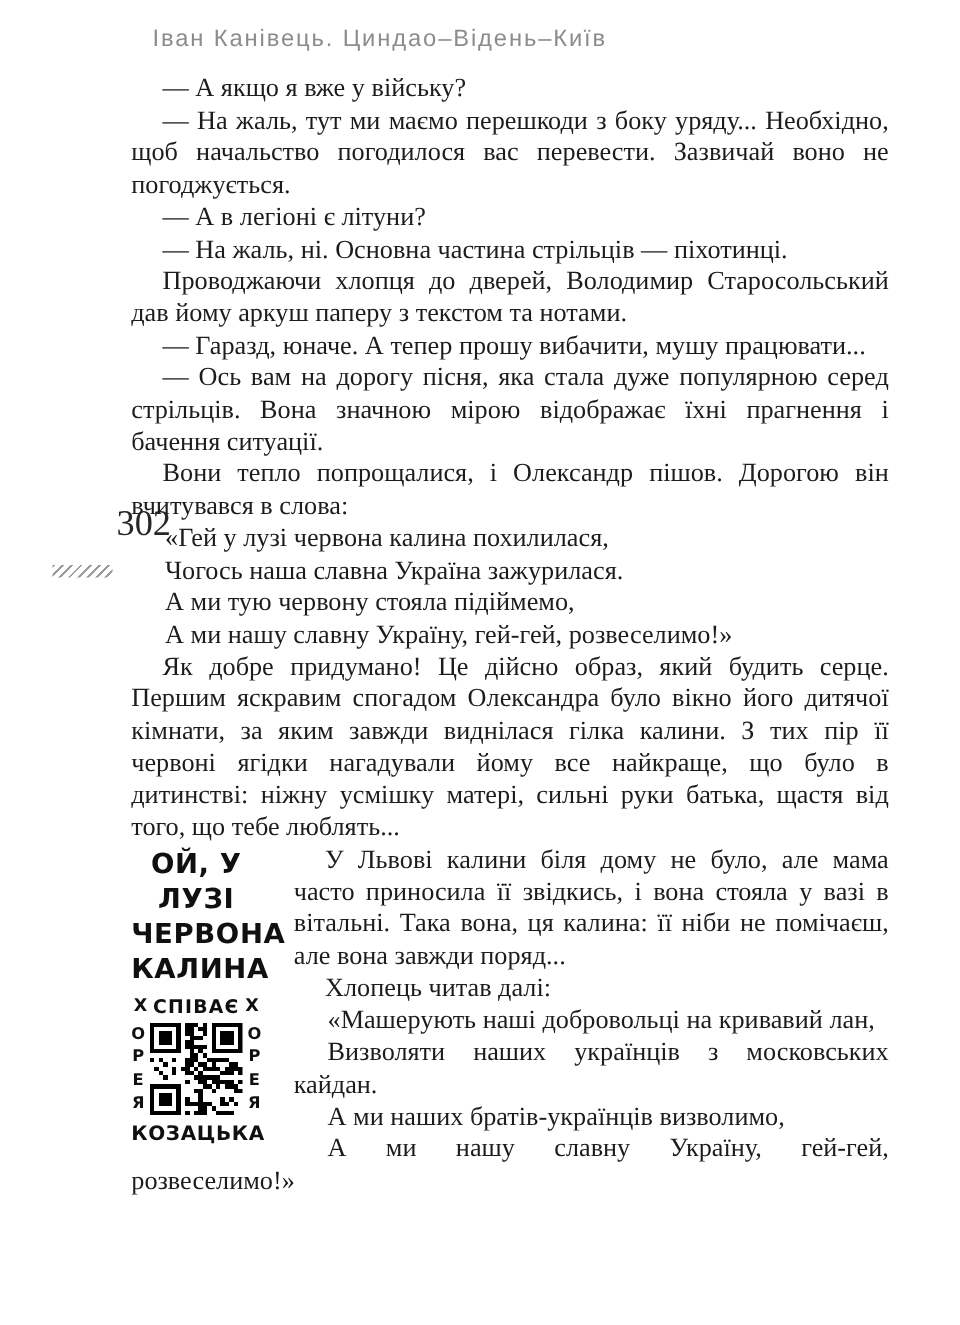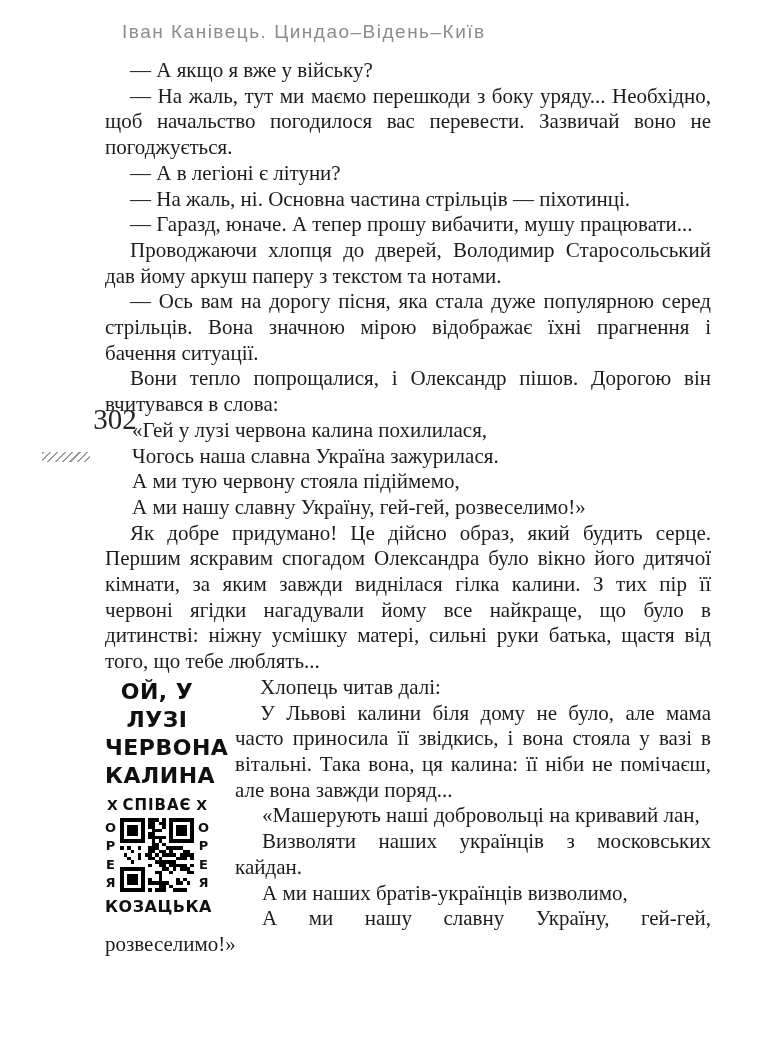--- a/index.html
+++ b/index.html
@@ -72,22 +72,22 @@
 <div class="running-header">Іван Канівець. Циндао–Відень–Київ</div>
 
 <div class="page-number">302</div>
 <div class="hatch"></div>
 
 <div class="main-text">
   <p class="para">— А якщо я вже у війську?</p>
   <p class="para">— На жаль, тут ми маємо перешкоди з боку уряду... Необхід­но, щоб начальство погодилося вас перевести. Зазвичай воно не погоджується.</p>
   <p class="para">— А в легіоні є літуни?</p>
   <p class="para">— На жаль, ні. Основна частина стрільців — піхотинці.</p>
+  <p class="para">Проводжаючи хлопця до дверей, Володимир Старосольський дав йому аркуш паперу з текстом та нотами.</p>
   <p class="para">— Гаразд, юначе. А тепер прошу вибачити, мушу працювати...</p>
-  <p class="para">Проводжаючи хлопця до дверей, Володимир Старосольський дав йому аркуш паперу з текстом та нотами.</p>
   <p class="para">— Ось вам на дорогу пісня, яка стала дуже популярною серед стрільців. Вона значною мірою відображає їхні прагнення і бачення ситуації.</p>
   <p class="para">Вони тепло попрощалися, і Олександр пішов. Дорогою він вчитувався в слова:</p>
 
   <div class="verse">
     <div>«Гей у лузі червона калина похилилася,</div>
     <div>Чогось наша славна Україна зажурилася.</div>
     <div>А ми тую червону стояла підіймемо,</div>
     <div>А ми нашу славну Україну, гей-гей, розвеселимо!»</div>
   </div>
 
@@ -241,22 +241,22 @@
       <div class="side-col">
         <span>О</span>
         <span>Р</span>
         <span>Е</span>
         <span>Я</span>
       </div>
     </div>
     <div class="choir-name">Козацька</div>
   </div>
 
+  <p class="para">У Львові калини біля дому не було, але мама часто приносила її звідкись, і вона стояла у вазі в вітальні. Така вона, ця калина: її ніби не помічаєш, але вона завжди поряд...</p>
   <p class="para">Хлопець читав далі:</p>
-  <p class="para">У Львові калини біля дому не було, але мама часто приносила її звідкись, і вона стояла у вазі в вітальні. Така вона, ця калина: її ніби не помічаєш, але вона завжди поряд...</p>
 
   <div class="verse">
     <div>«Машерують наші добровольці на кривавий лан,</div>
     <div>Визволяти наших українців з московських кайдан.</div>
     <div>А ми наших братів-українців визволимо,</div>
     <div>А ми нашу славну Україну, гей-гей, розвеселимо!»</div>
   </div>
 </div>
 
 </body></html>

